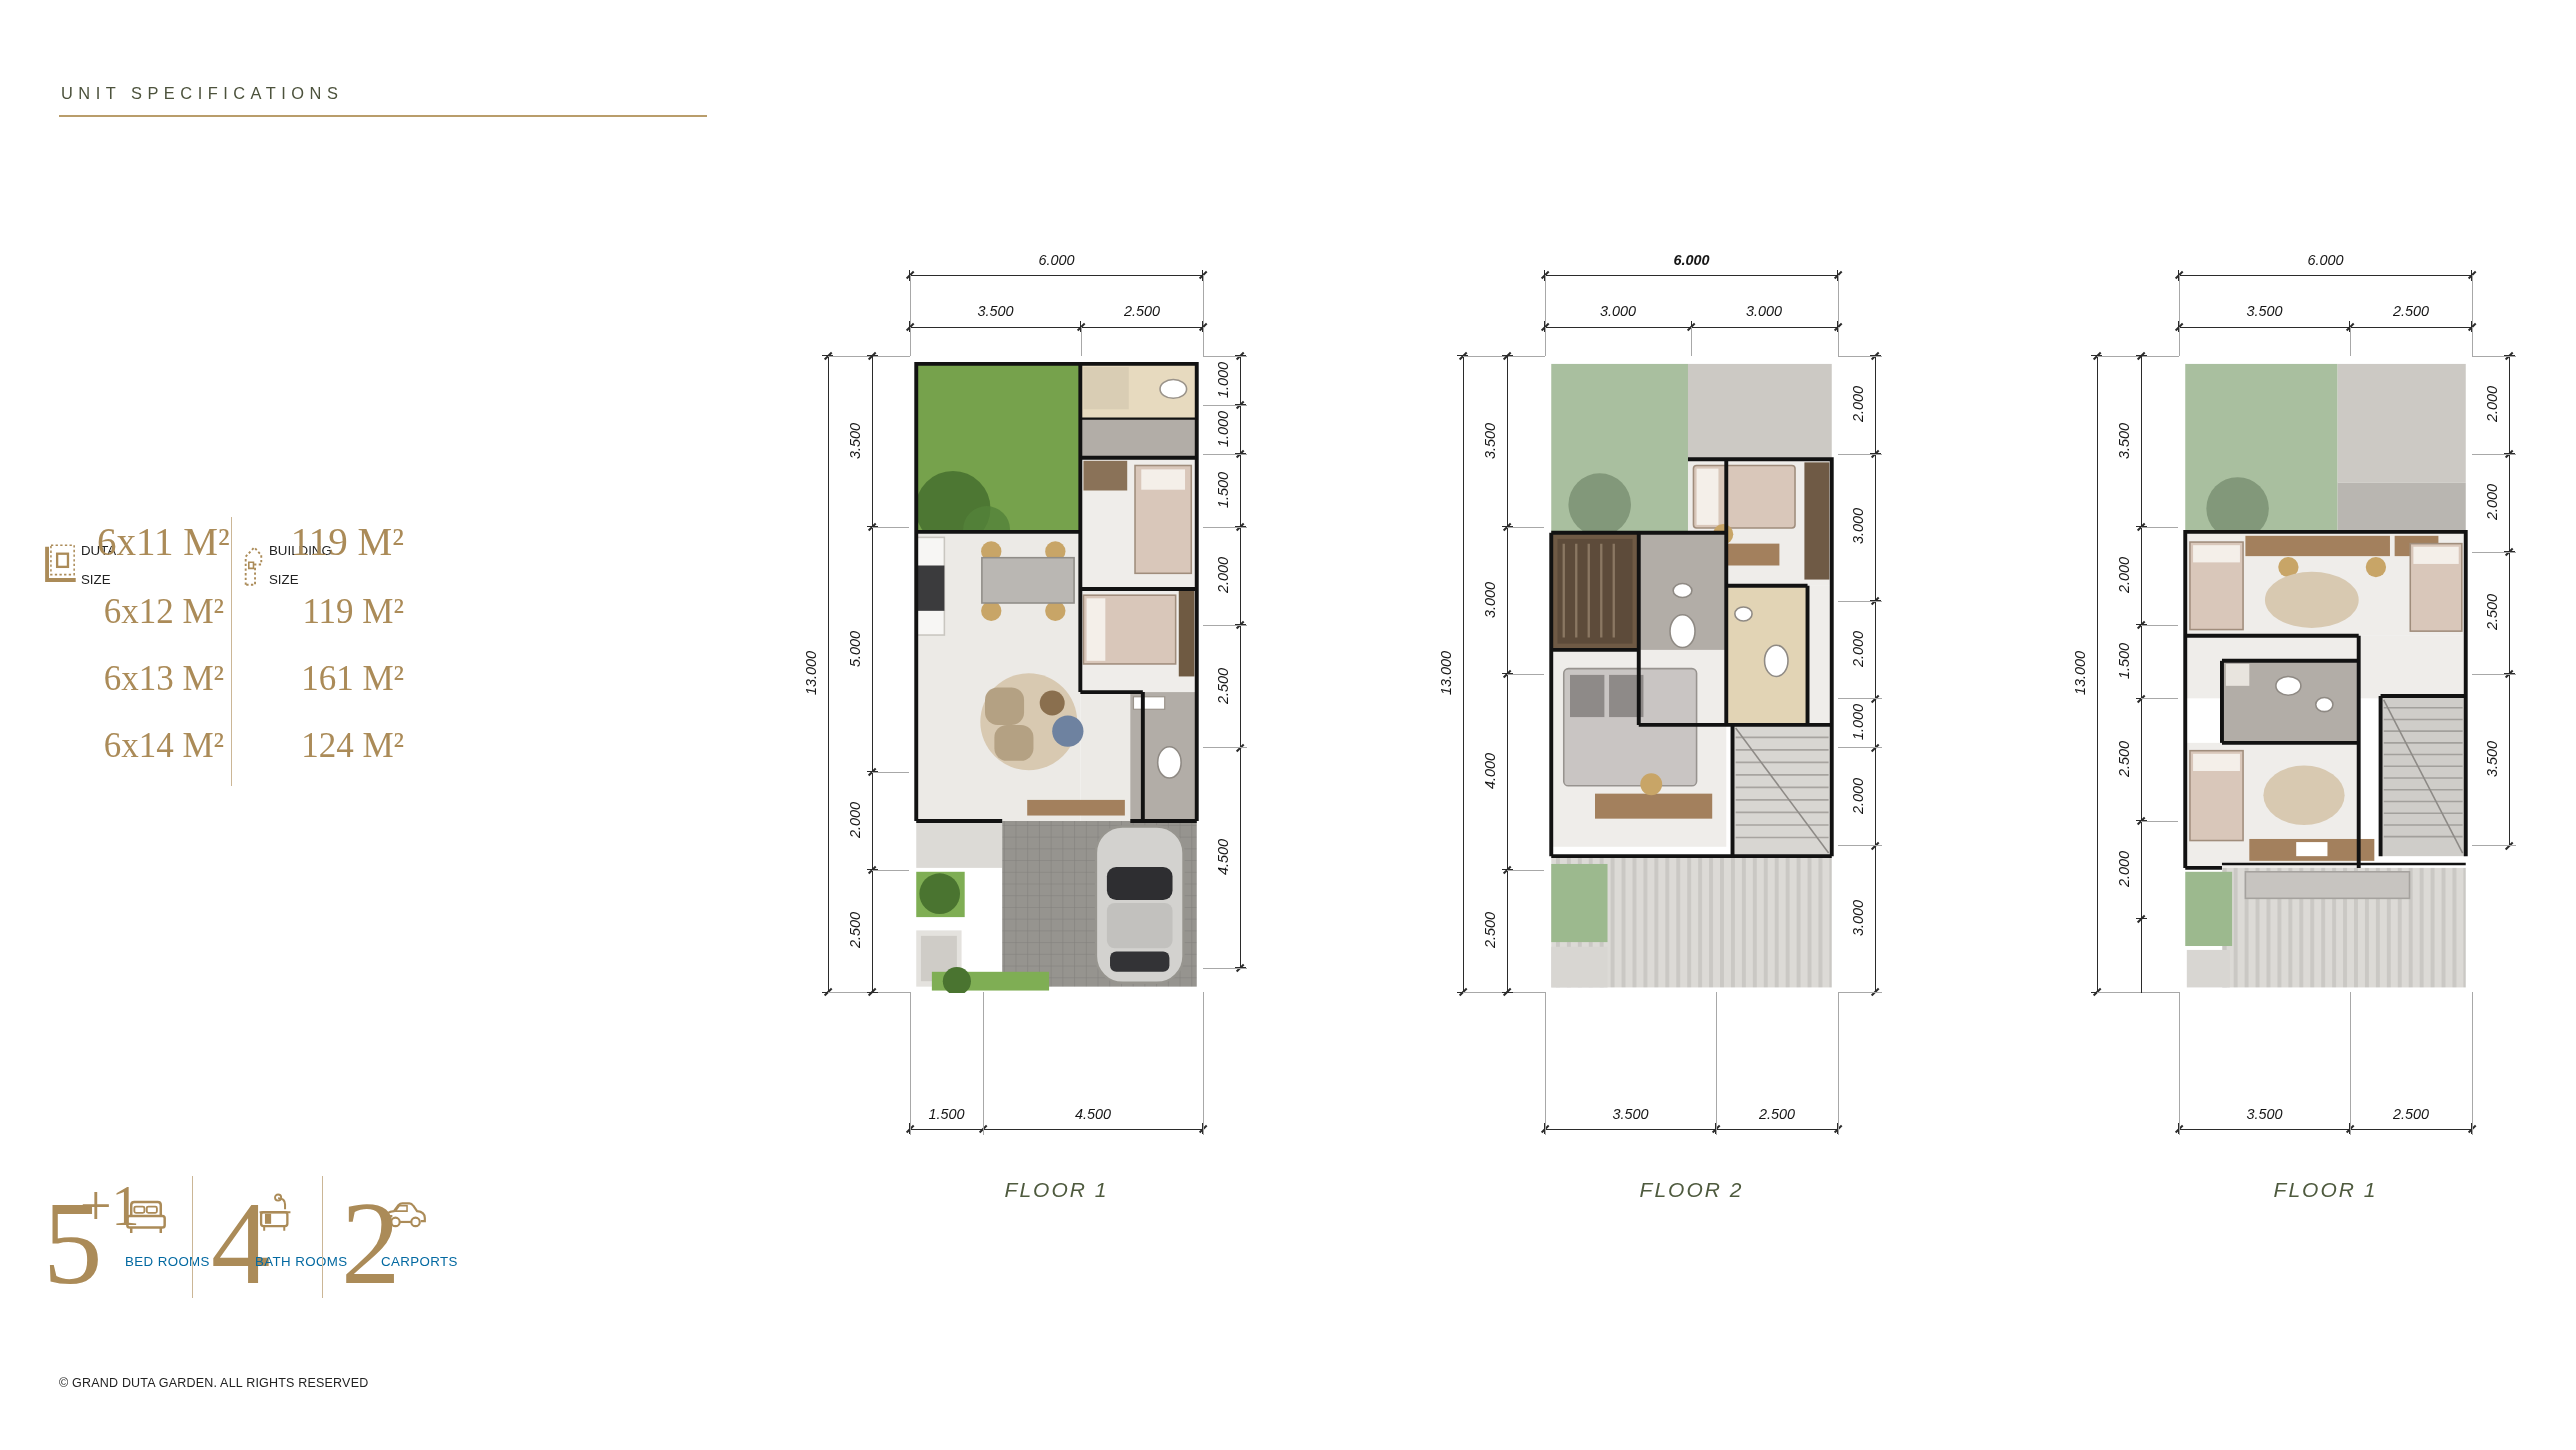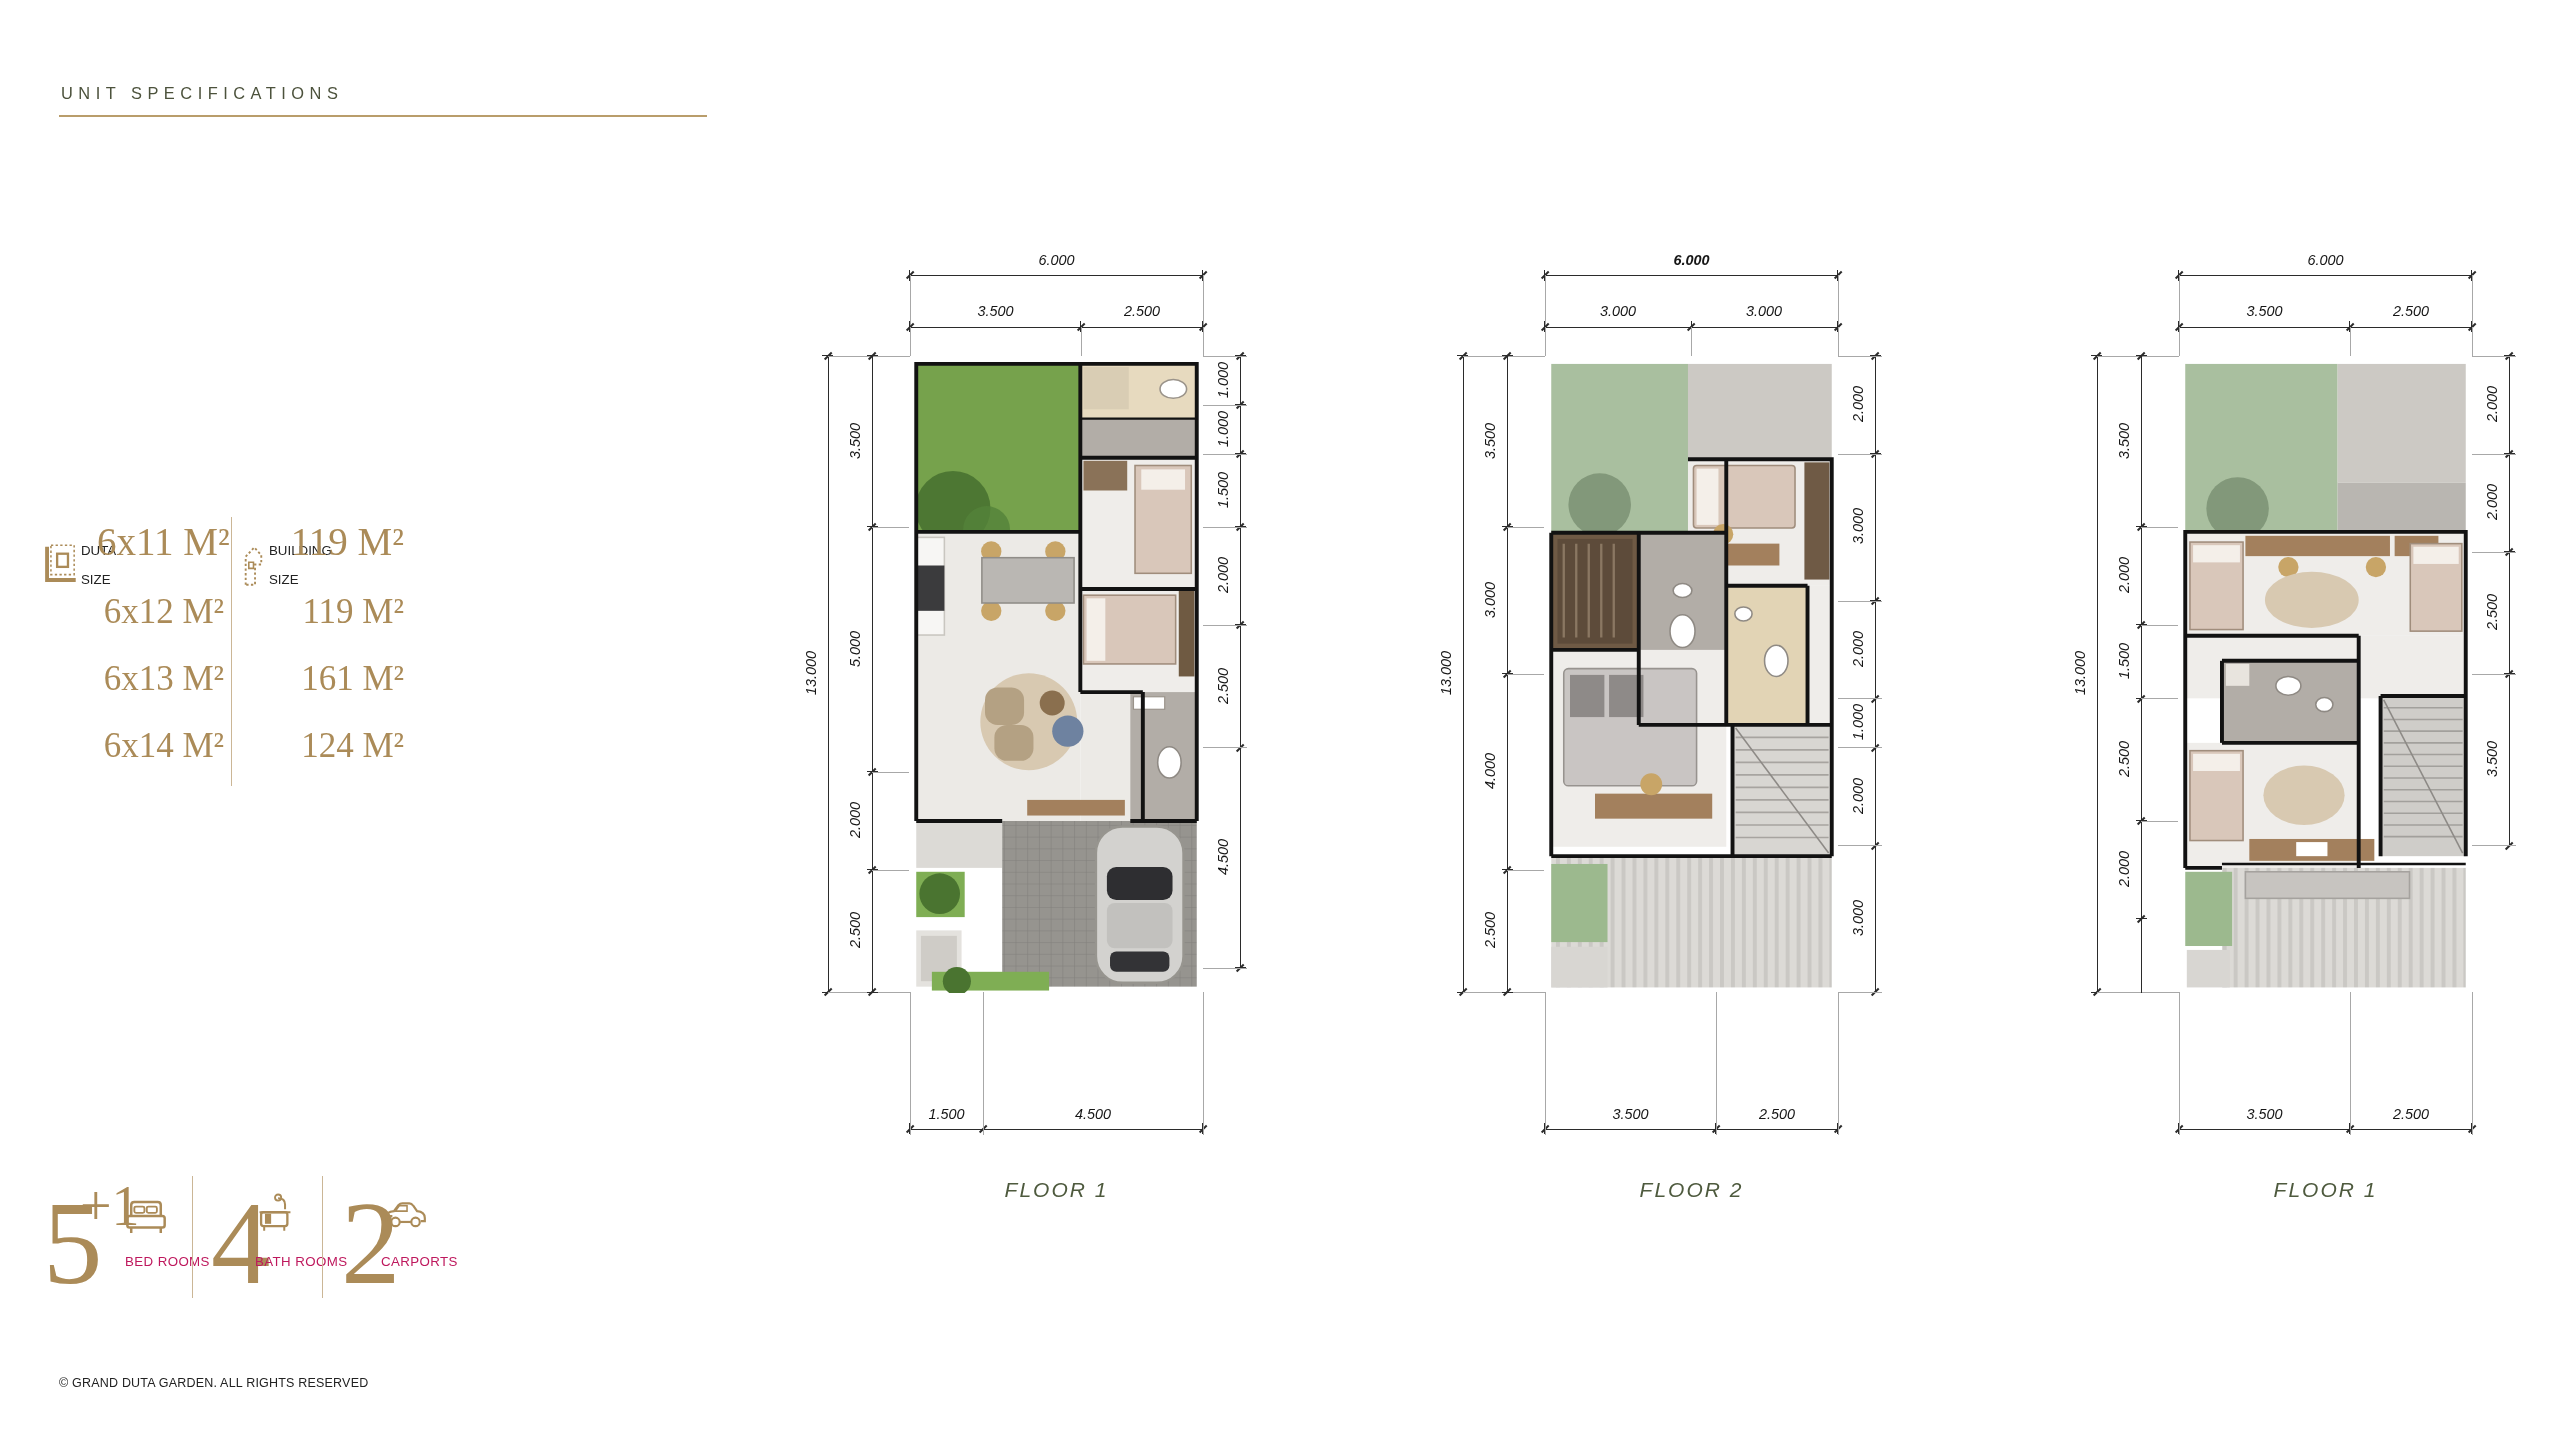--- a/index.html
+++ b/index.html
@@ -17,21 +17,21 @@
   .spec-icon{position:absolute;}
   .spec-lbl{position:absolute;font-size:13.3px;color:#222;line-height:1.0;}
   .vals{position:absolute;text-align:right;font-family:"Liberation Serif", serif;color:#ab8b58;}
   .vals .val{font-size:35px;height:67px;line-height:67px;white-space:nowrap;}
   .vals .val.big{font-size:39px;height:73px;line-height:73px;}
   .vdiv{position:absolute;width:1.2px;background:#cbb696;}
 
   
   .amen-num{position:absolute;font-family:"Liberation Serif", serif;font-size:119px;line-height:1;color:#ab8b58;}
   .amen-sup{position:absolute;font-family:"Liberation Serif", serif;font-size:56px;line-height:1;color:#ab8b58;}
-  .amen-lbl{position:absolute;font-size:13.3px;color:#be185d;letter-spacing:0.4px;white-space:nowrap;}
+  .amen-lbl{position:absolute;font-size:13.3px;color:#0369a1;letter-spacing:0.4px;white-space:nowrap;}
   .amen-ic{position:absolute;}
 
   .copyright{position:absolute;left:59px;top:1376px;font-size:12.5px;color:#222;letter-spacing:0.2px;}
 
   
   .floor-panel{position:absolute;top:219px;width:547px;height:1039px;font-style:italic;}
   .plan{position:absolute;left:125px;top:137px;width:293px;height:637px;}
   .floor-label{position:absolute;left:125px;top:959px;width:293px;text-align:center;
                font-size:21px;color:#4e5a3e;letter-spacing:2px;}
 

